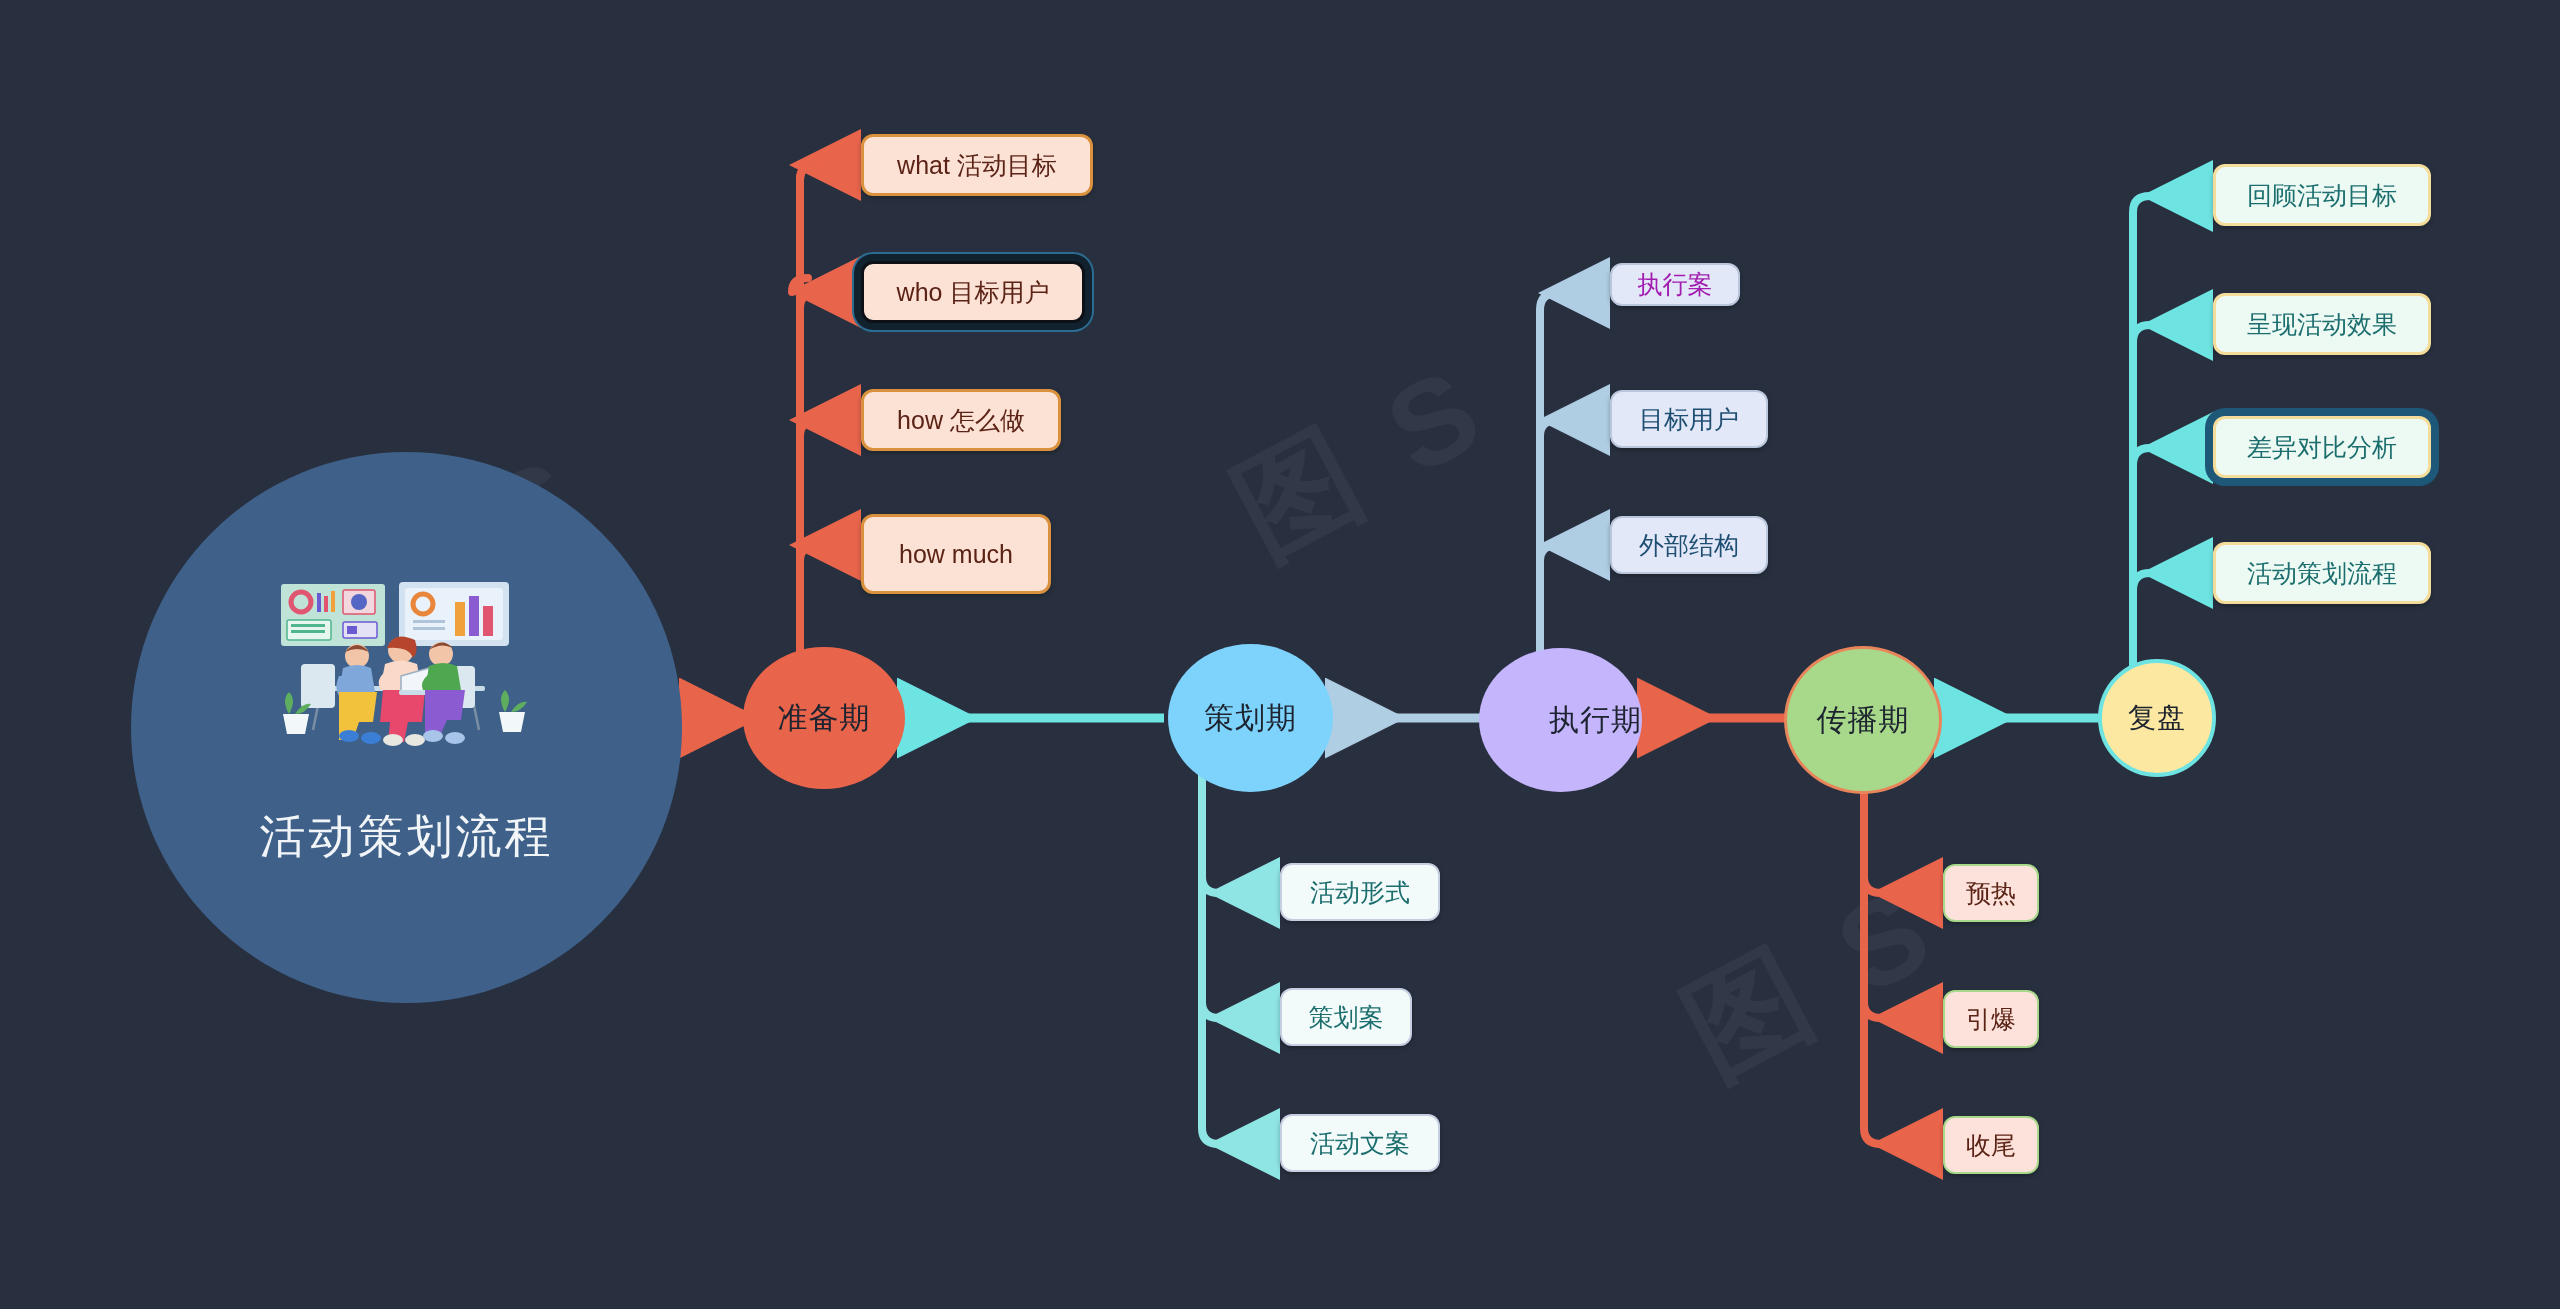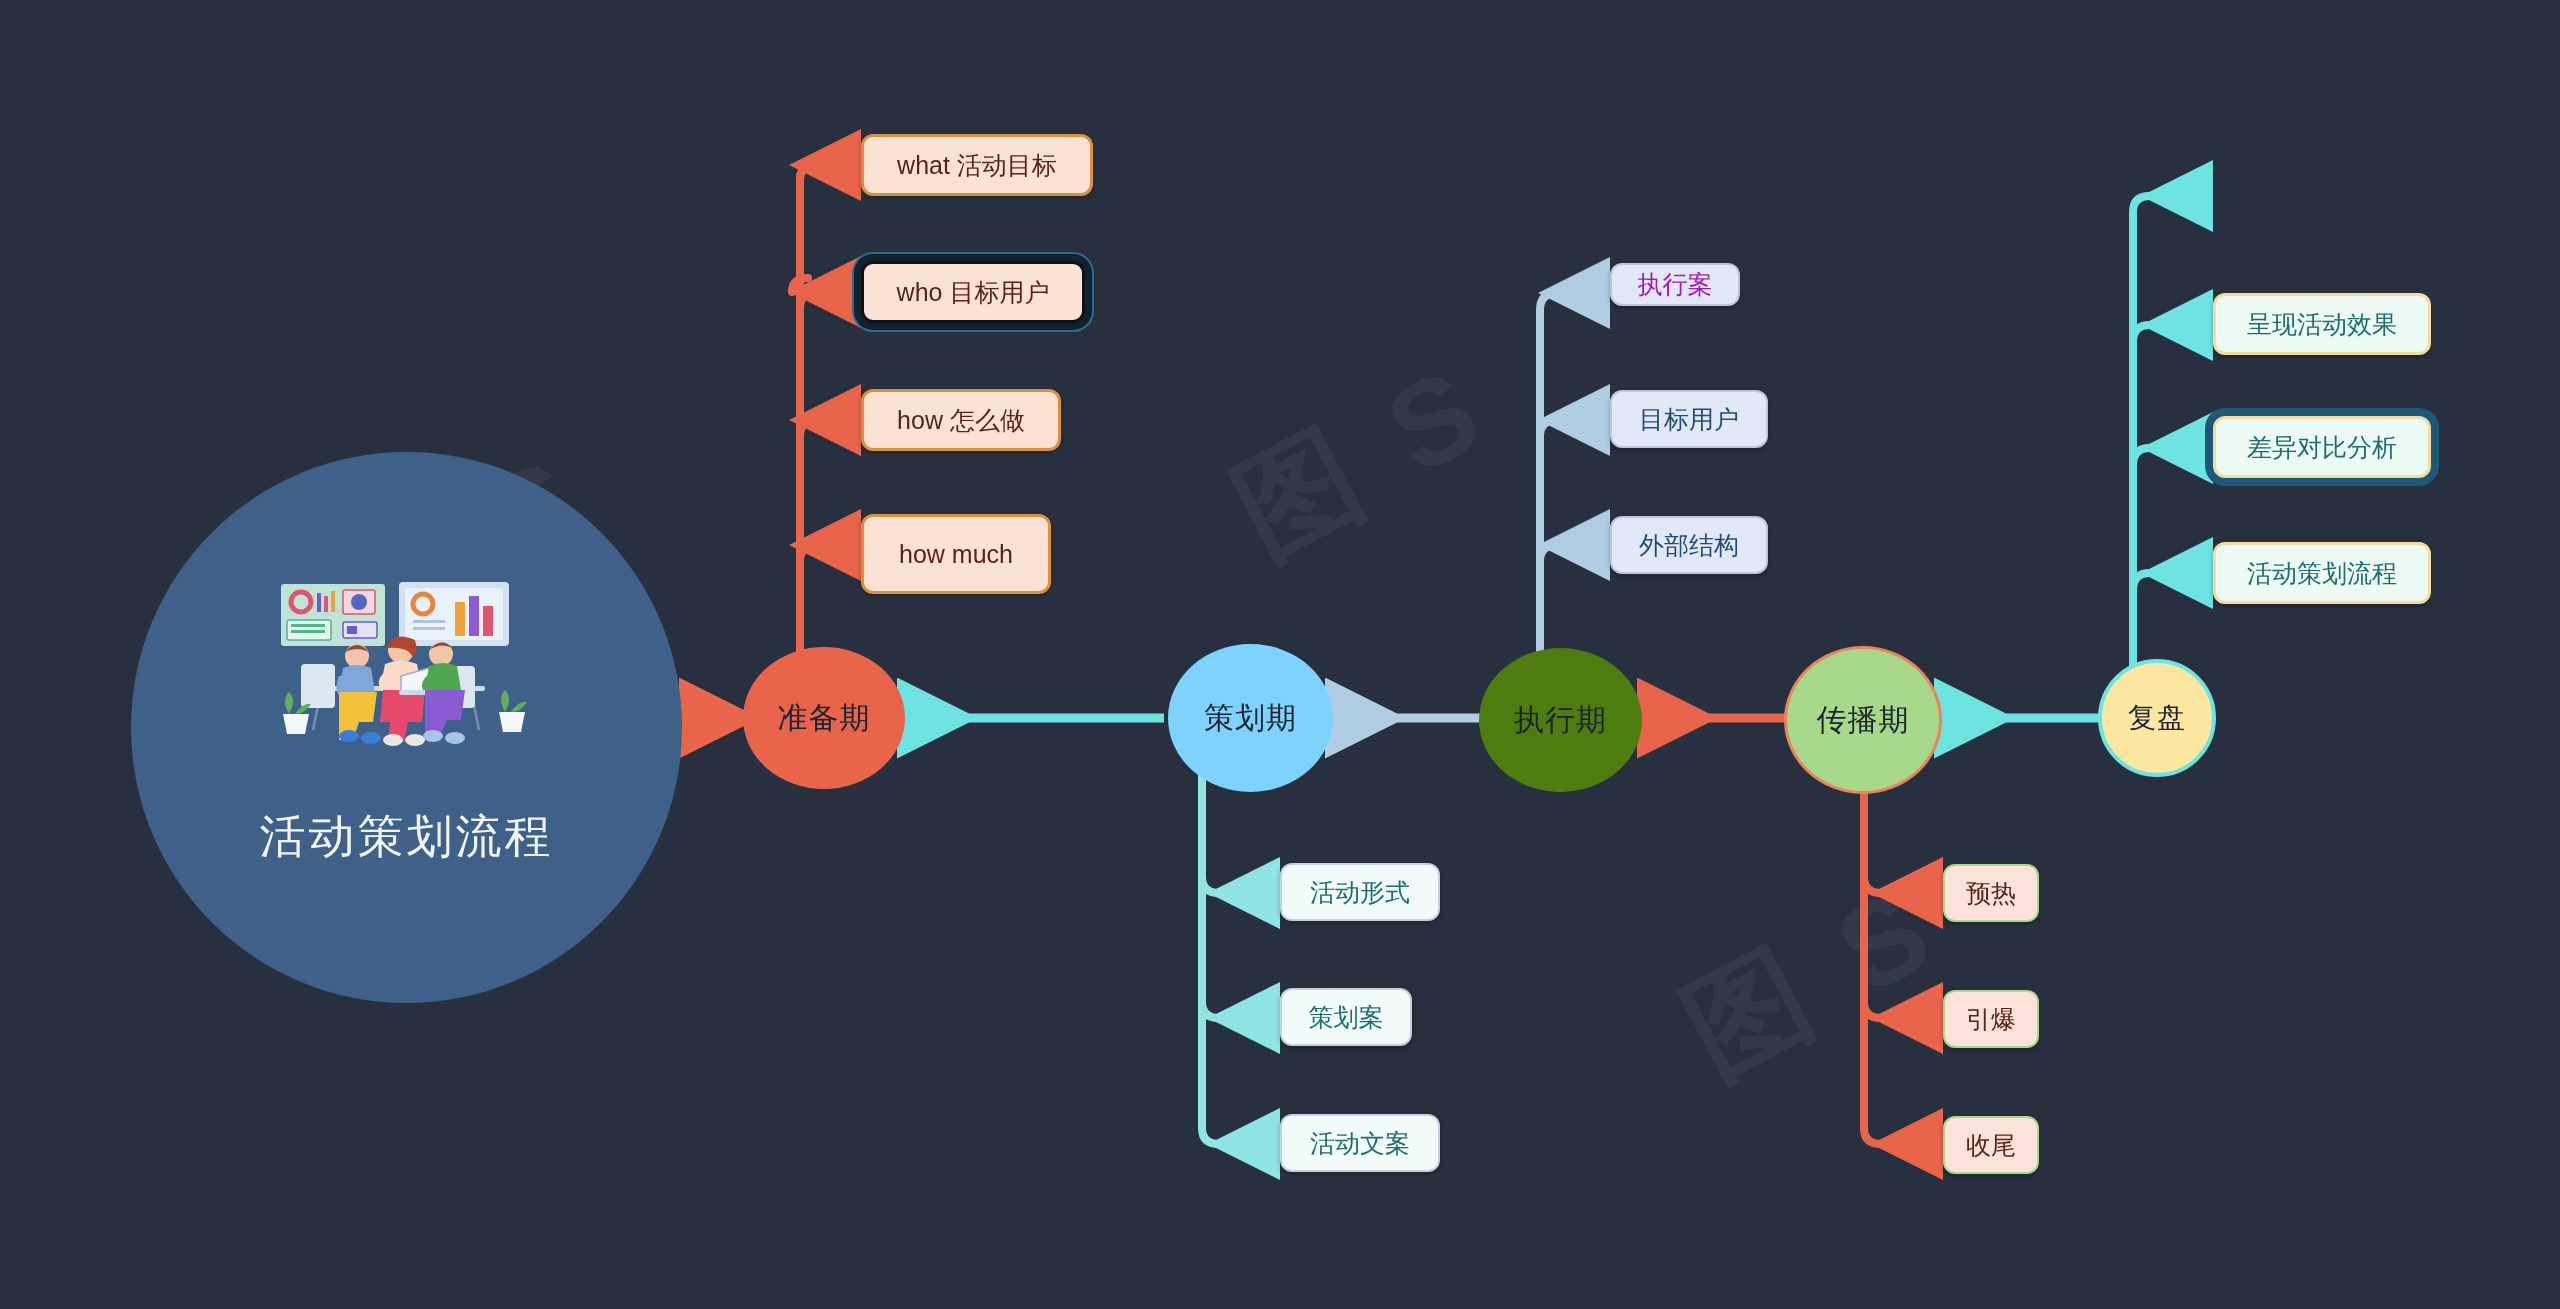--- a/index.html
+++ b/index.html
@@ -224,21 +224,21 @@
   </div>
 
   <div class="stage" style="left:743px;top:647px;width:162px;height:142px;background:#E8644B;">
     <span>准备期</span>
   </div>
 
   <div class="stage" style="left:1168px;top:644px;width:165px;height:148px;background:#7dd3fc;">
     <span>策划期</span>
   </div>
 
-  <div class="stage" style="left:1479px;top:648px;width:163px;height:144px;background:#4d7c0f;">
+  <div class="stage" style="left:1479px;top:648px;width:163px;height:144px;background:#c4b5fd;justify-content:flex-end;">
     <span>执行期</span>
   </div>
 
   <div class="stage" style="left:1784px;top:646px;width:158px;height:148px;background:#A8D98A;border:3px solid #E8855B;">
     <span>传播期</span>
   </div>
 
   <div class="stage" style="left:2098px;top:659px;width:118px;height:118px;background:#FCE8A0;border:4px solid #6EE4E2;font-size:28px;">
     <span>复盘</span>
   </div>
@@ -279,20 +279,23 @@
   <div class="leaf" style="left:1943px;top:864px;width:96px;height:58px;background:#FCE2DA;border:2px solid #A8D98A;color:#5B2316;">
     <span>预热</span>
   </div>
   <div class="leaf" style="left:1943px;top:990px;width:96px;height:58px;background:#FCE2DA;border:2px solid #A8D98A;color:#5B2316;">
     <span>引爆</span>
   </div>
   <div class="leaf" style="left:1943px;top:1116px;width:96px;height:58px;background:#FCE2DA;border:2px solid #A8D98A;color:#5B2316;">
     <span>收尾</span>
   </div>
 
+  <div class="leaf" style="left:2213px;top:164px;width:218px;height:62px;background:#EDFAF4;border:3px solid #F4DC9A;color:#1C6E6E;">
+    <span>回顾活动目标</span>
+  </div>
   <div class="leaf" style="left:2213px;top:293px;width:218px;height:62px;background:#EDFAF4;border:3px solid #F4DC9A;color:#1C6E6E;">
     <span>呈现活动效果</span>
   </div>
   <div class="leaf sel-blue" style="left:2213px;top:416px;width:218px;height:62px;background:#EDFAF4;border:3px solid #F4DC9A;color:#1C6E6E;">
     <span>差异对比分析</span>
   </div>
   <div class="leaf" style="left:2213px;top:542px;width:218px;height:62px;background:#EDFAF4;border:3px solid #F4DC9A;color:#1C6E6E;">
     <span>活动策划流程</span>
   </div>
 

